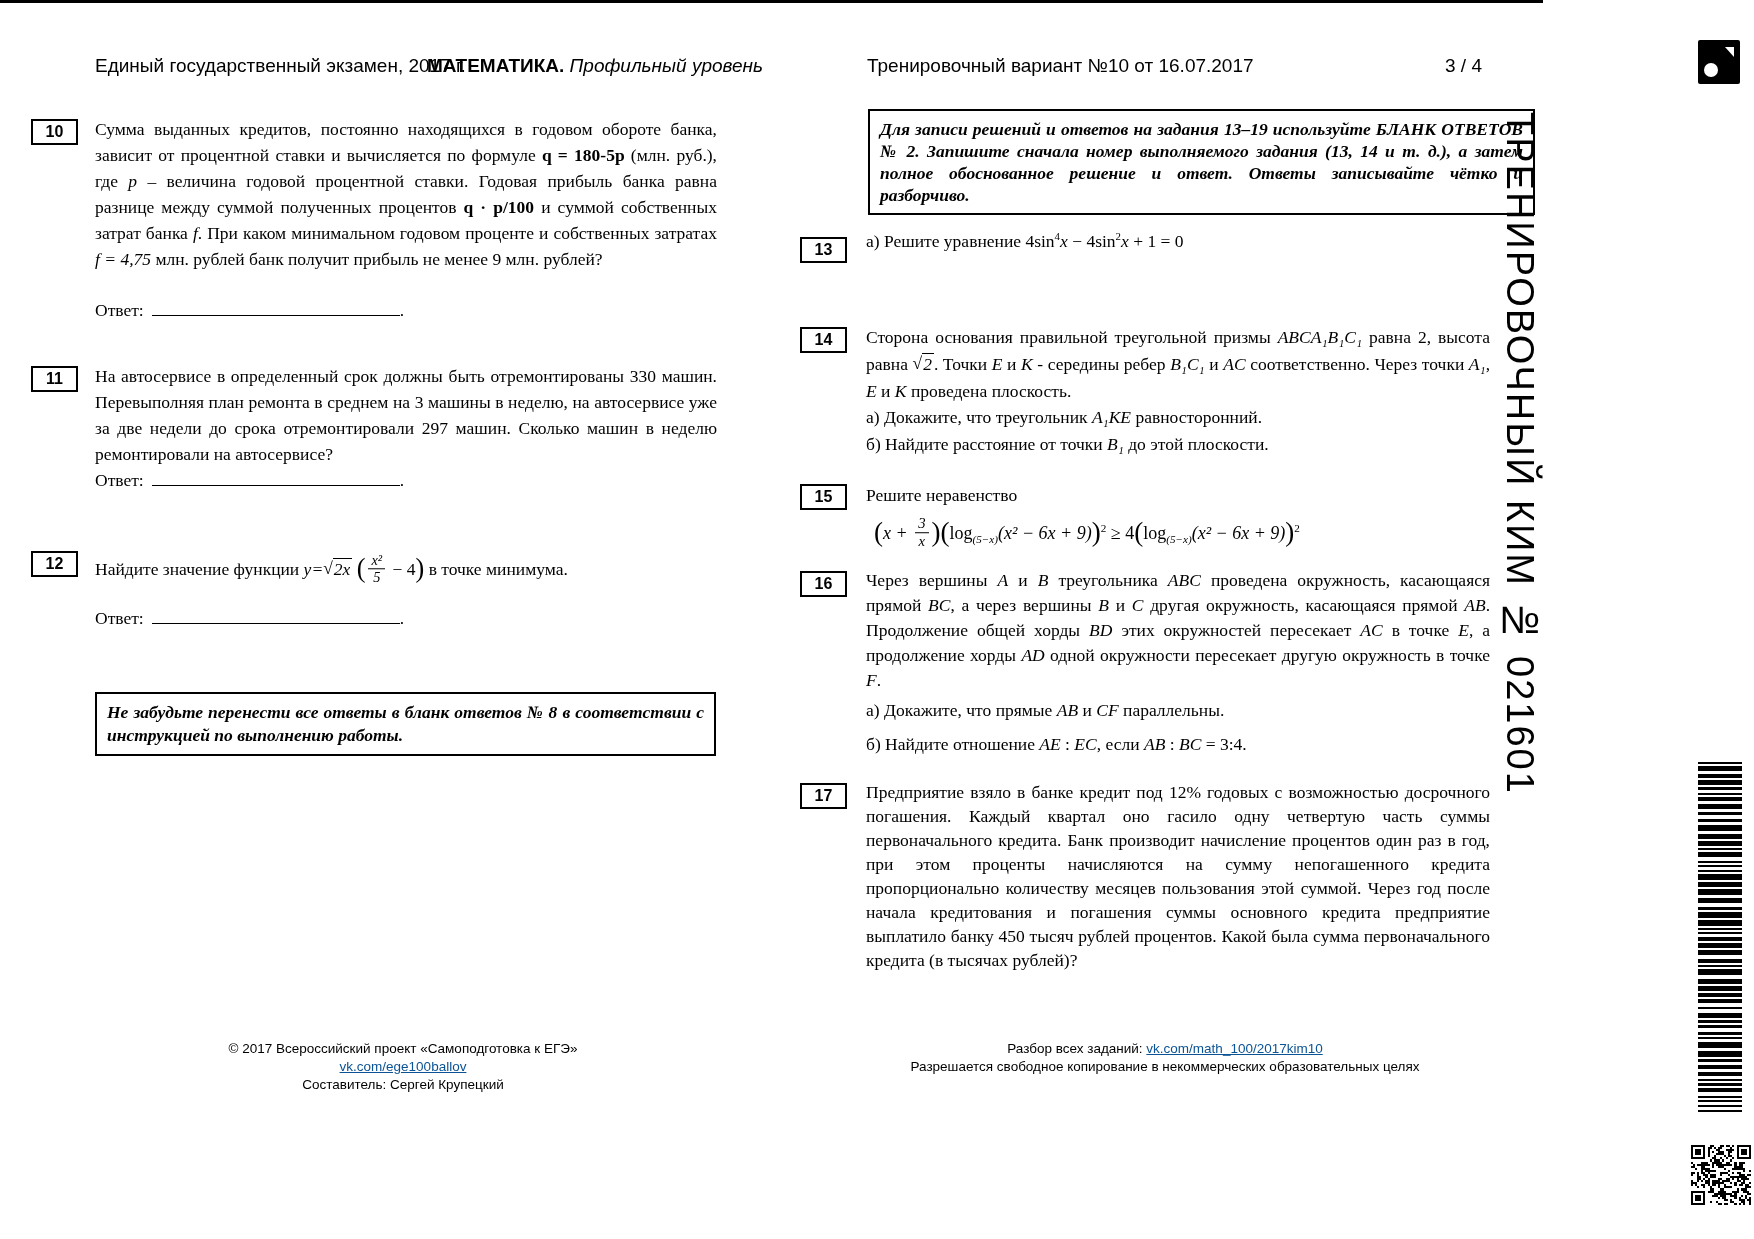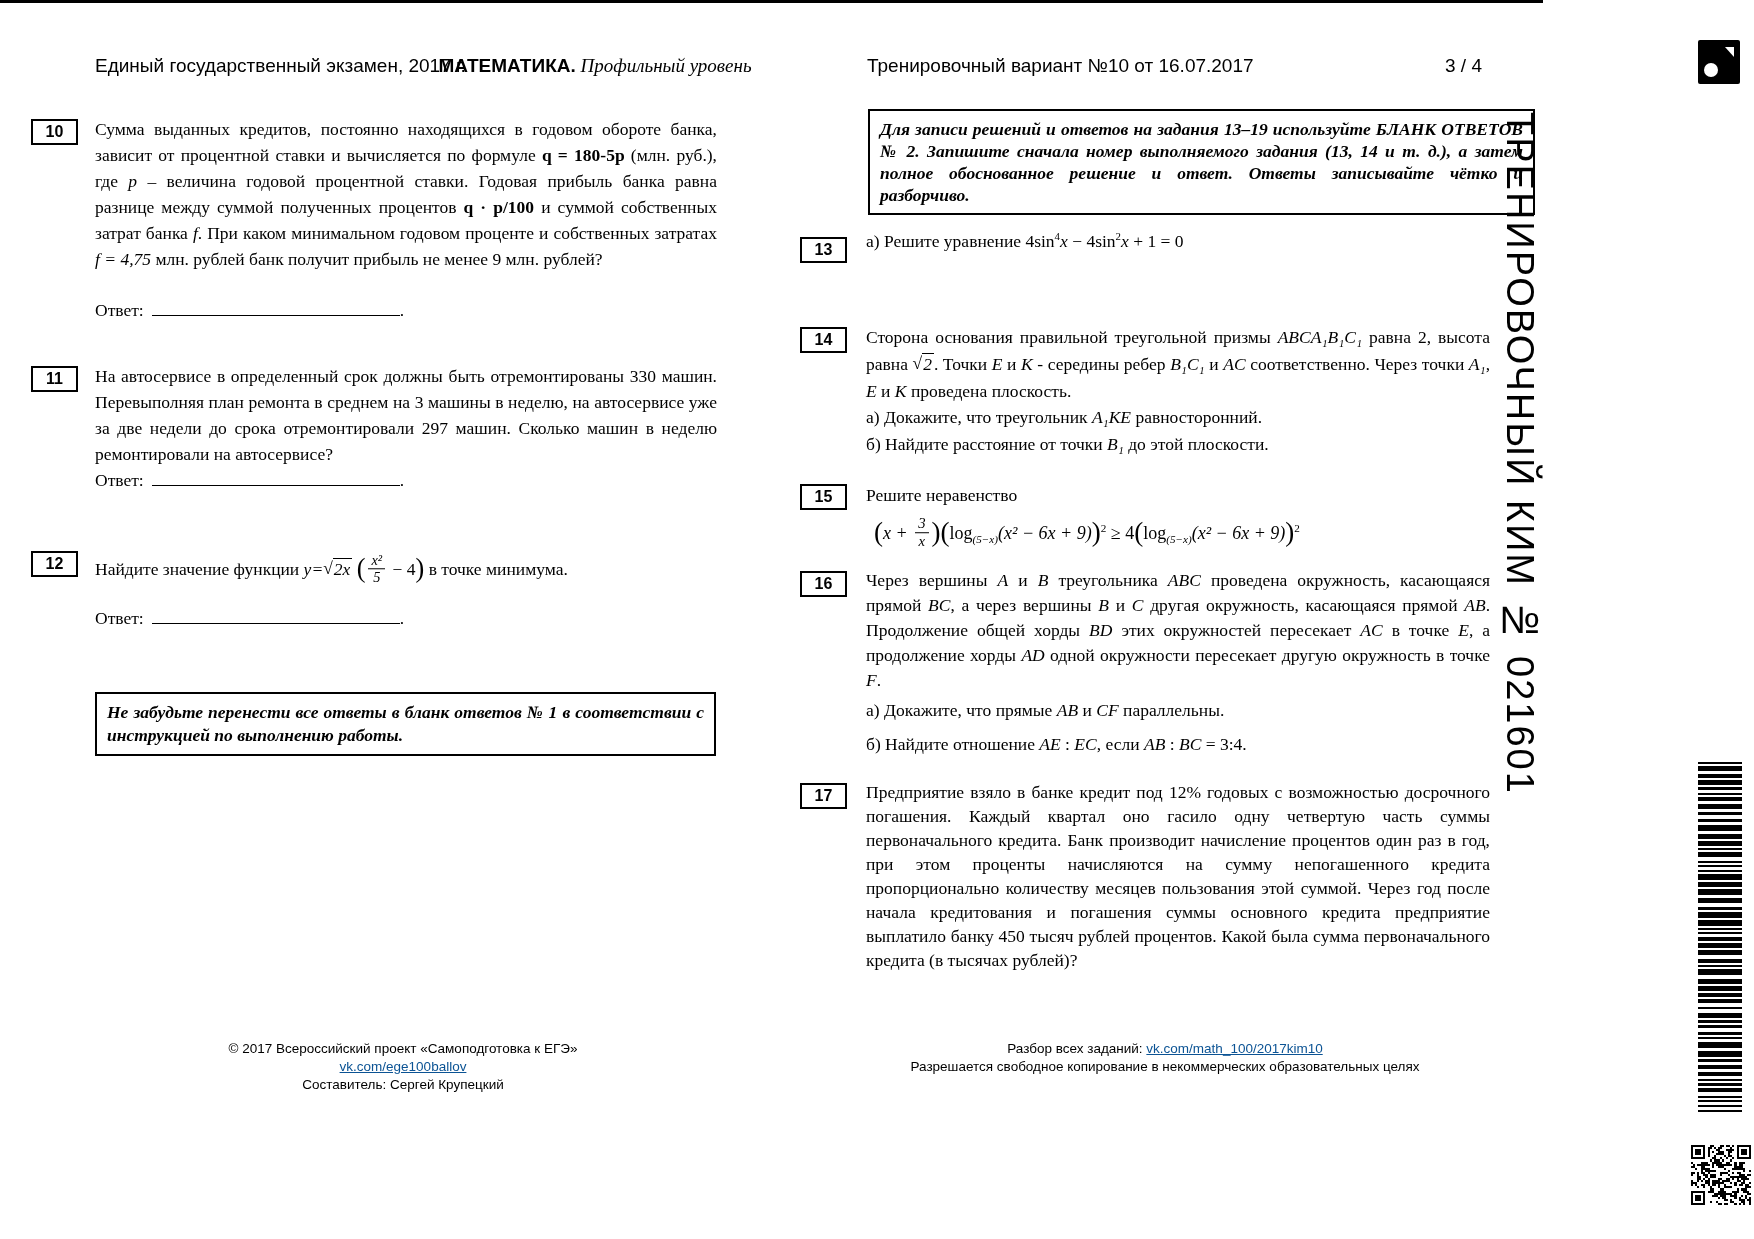--- a/index.html
+++ b/index.html
@@ -5,21 +5,21 @@
   * { box-sizing: border-box; margin: 0; padding: 0; }
   html,body { background:#fff; }
   body { font-family: "Liberation Serif", serif; color:#000; }
   .page { position:relative; width:1754px; height:1239px; background:#fff; overflow:hidden; }
 
   .top-rule { position:absolute; left:0; top:0; width:1543px; height:3px; background:#000; }
 
   .hdr { position:absolute; top:55px; font-family:"Liberation Sans", sans-serif; font-size:19px; white-space:nowrap; }
   .hdr-center { text-align:center; }
   .hdr .b { font-weight:700; }
-  .hdr .i { font-style:italic;font-family:Liberation Serif, serif; }
+  .hdr .i { font-style:italic; }
 
   .tasknum { position:absolute; width:47px; height:26px; border:2px solid #000;
              font-family:"Liberation Sans", sans-serif; font-weight:700; font-size:16px;
              text-align:center; line-height:22px; background:#fff; }
 
   .para { position:absolute; font-family:"Liberation Serif", serif; font-size:17.5px;
           line-height:26px; text-align:justify; }
   .line { position:absolute; font-family:"Liberation Serif", serif; font-size:17.5px; text-align:left; white-space:nowrap; }
 
   .answer { position:absolute; font-family:"Liberation Serif", serif; font-size:17.5px; }
@@ -89,21 +89,21 @@
   <div class="tasknum" style="left:31px;top:551px">12</div>
   <div class="line" style="left:95px;top:548px;line-height:42px"><span>Найдите значение функции </span><span class="seg-m">y=</span><span class="sqrt"><span class="rsign">√</span><span class="rad">2x</span></span><span> </span><span class="seg-p">(</span><span class="frac">
         <span class="fnum">x²</span>
         <span class="fden">5</span>
       </span><span class="seg-r"> − 4</span><span class="seg-p">)</span><span> в точке минимума.</span></div>
   <div class="answer" style="left:95px;top:608px">
     <span>Ответ:</span><span class="answer-line"></span><span>.</span>
   </div>
 
   <div class="note note-left" style="left:95px;top:692px;width:621px">
-    <div>Не забудьте перенести все ответы в бланк ответов № 1 в соответствии с инструкцией по выполнению работы.</div>
+    <div>Не забудьте перенести все ответы в бланк ответов № 8 в соответствии с инструкцией по выполнению работы.</div>
   </div>
 
   <div class="note note-right" style="left:868px;top:109px;width:667px">
     <div>Для записи решений и ответов на задания 13–19 используйте БЛАНК ОТВЕТОВ № 2. Запишите сначала номер выполняемого задания (13, 14 и т. д.), а затем полное обоснованное решение и ответ. Ответы записывайте чётко и разборчиво.</div>
   </div>
 
   <div class="tasknum" style="left:800px;top:237px">13</div>
   <div class="line" style="left:866px;top:230px"><span>а) Решите уравнение  </span><span class="seg-r">4sin</span><span class="seg-sup">4</span><span class="seg-m">x</span><span class="seg-r"> − 4sin</span><span class="seg-sup">2</span><span class="seg-m">x</span><span class="seg-r"> + 1 = 0</span></div>
 
   <div class="tasknum" style="left:800px;top:327px">14</div>

